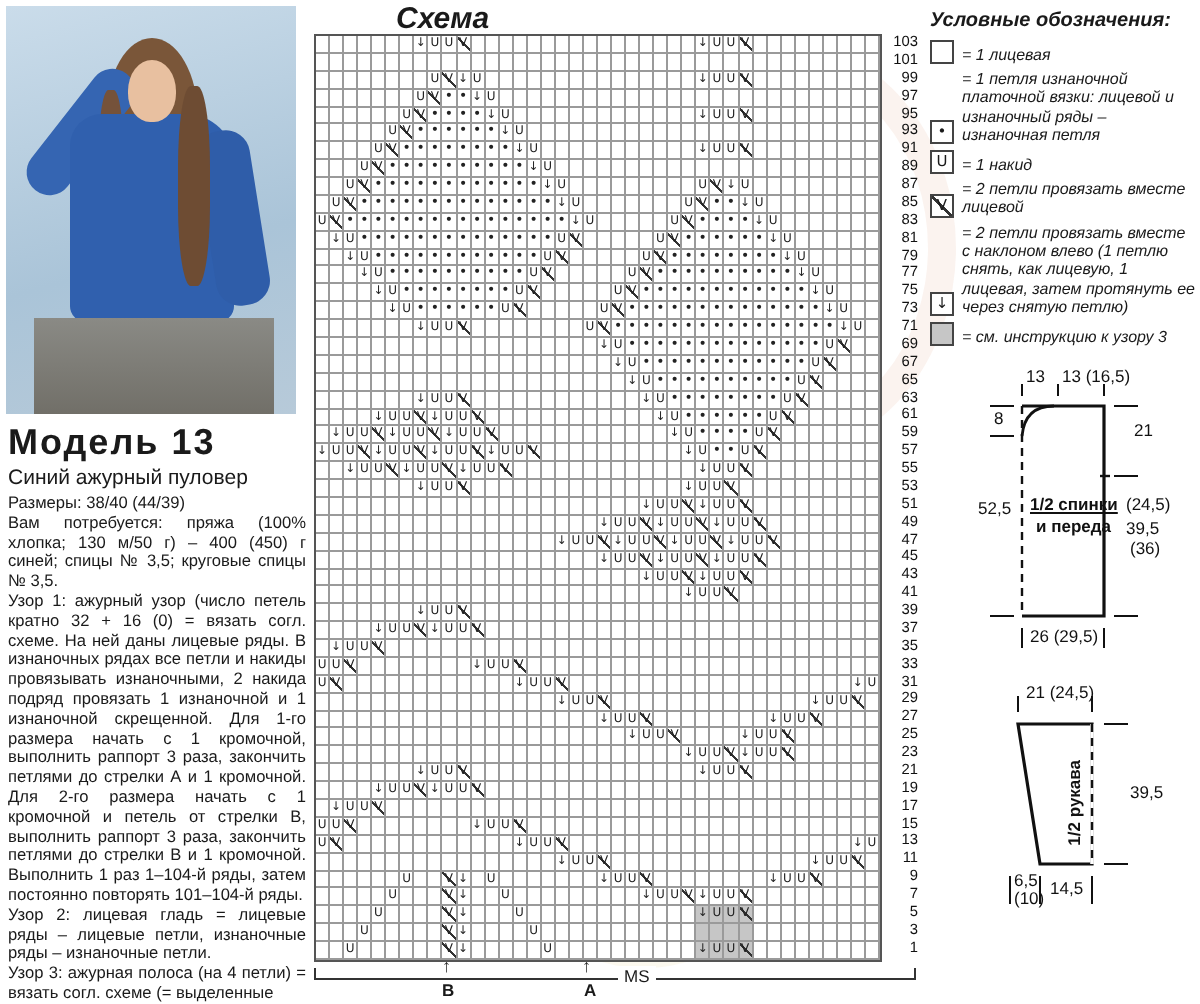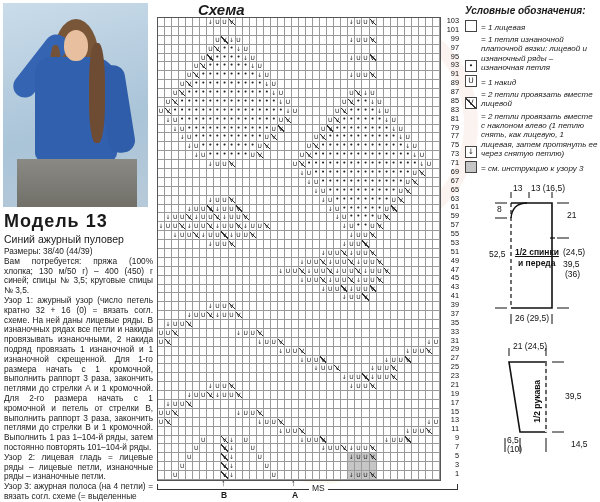--- a/index.html
+++ b/index.html
@@ -2308,16 +2308,16 @@
       <line x1="87" y1="90" x2="99" y2="90" stroke="#111" stroke-width="1"></line>
       <line x1="40" y1="96" x2="40" y2="110" stroke="#111" stroke-width="1"></line>
       <line x1="55" y1="96" x2="55" y2="110" stroke="#111" stroke-width="1"></line>
       <line x1="81" y1="96" x2="81" y2="110" stroke="#111" stroke-width="1"></line>
     </svg>
     <div class="dlabel" style="left:48px;top:0px;">21 (24,5)</div>
     <div class="dlabel" style="left:68px;top:38px;writing-mode:vertical-rl;transform:rotate(180deg);font-weight:bold;">1/2 рукава</div>
     <div class="dlabel" style="left:100px;top:50px;">39,5</div>
     <div class="dlabel" style="left:42px;top:94px;">6,5</div>
     <div class="dlabel" style="left:42px;top:103px;">(10)</div>
-    <div class="dlabel" style="left:60px;top:98px;margin-left:46px;">14,5</div>
+    <div class="dlabel" style="left:60px;top:98px;">14,5</div>
   </div>
 
 </div>
 
 </body></html>

